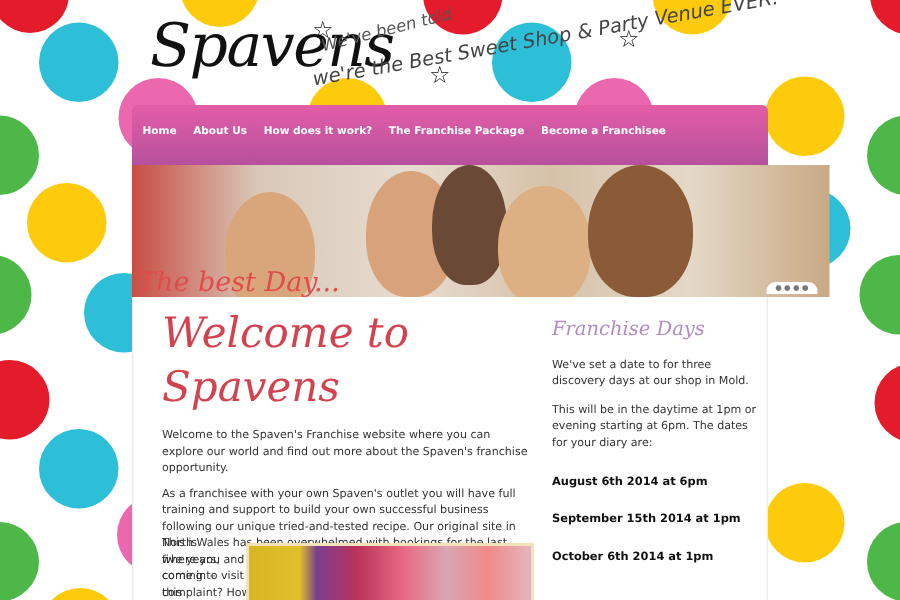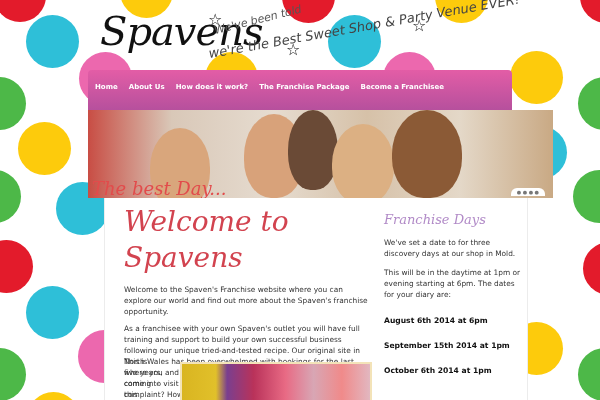--- a/index.html
+++ b/index.html
@@ -47,21 +47,21 @@
     .kid { position: absolute; border-radius: 50% 50% 45% 45%; }
     .banner-text {
       position: absolute; left: 4px; top: 68px; font-size: 18px; color: #e24b4b;
       font-family: "DejaVu Serif", serif; font-style: italic;
     }
     .banner-dots {
       position: absolute; right: 8px; bottom: 2px; background: #fff;
       border-radius: 6px 6px 0 0; padding: 1px 6px; font-size: 5px; color: #777;
     }
     .content {
-      position: absolute; left: 16px; top: 198px; width: 424px; height: 202px;
+      position: absolute; left: 0; top: 198px; width: 424px; height: 202px;
       background: #fff; border-left: 1px solid #ececec; border-right: 1px solid #ececec;
       box-sizing: border-box;
     }
     .main-col { position: absolute; left: 19px; top: 6px; width: 244px; }
     .main-title {
       font-family: "DejaVu Serif", serif; font-size: 28px; color: #d2434f;
       font-style: italic; margin: 0 0 8px 0; line-height: 36px; font-weight: normal;
     }
     .para { font-size: 7.4px; line-height: 11px; color: #333; margin: 0 0 6px 0; }
     .side-text { position: absolute; left: 0; top: 152px; width: 46px; }

